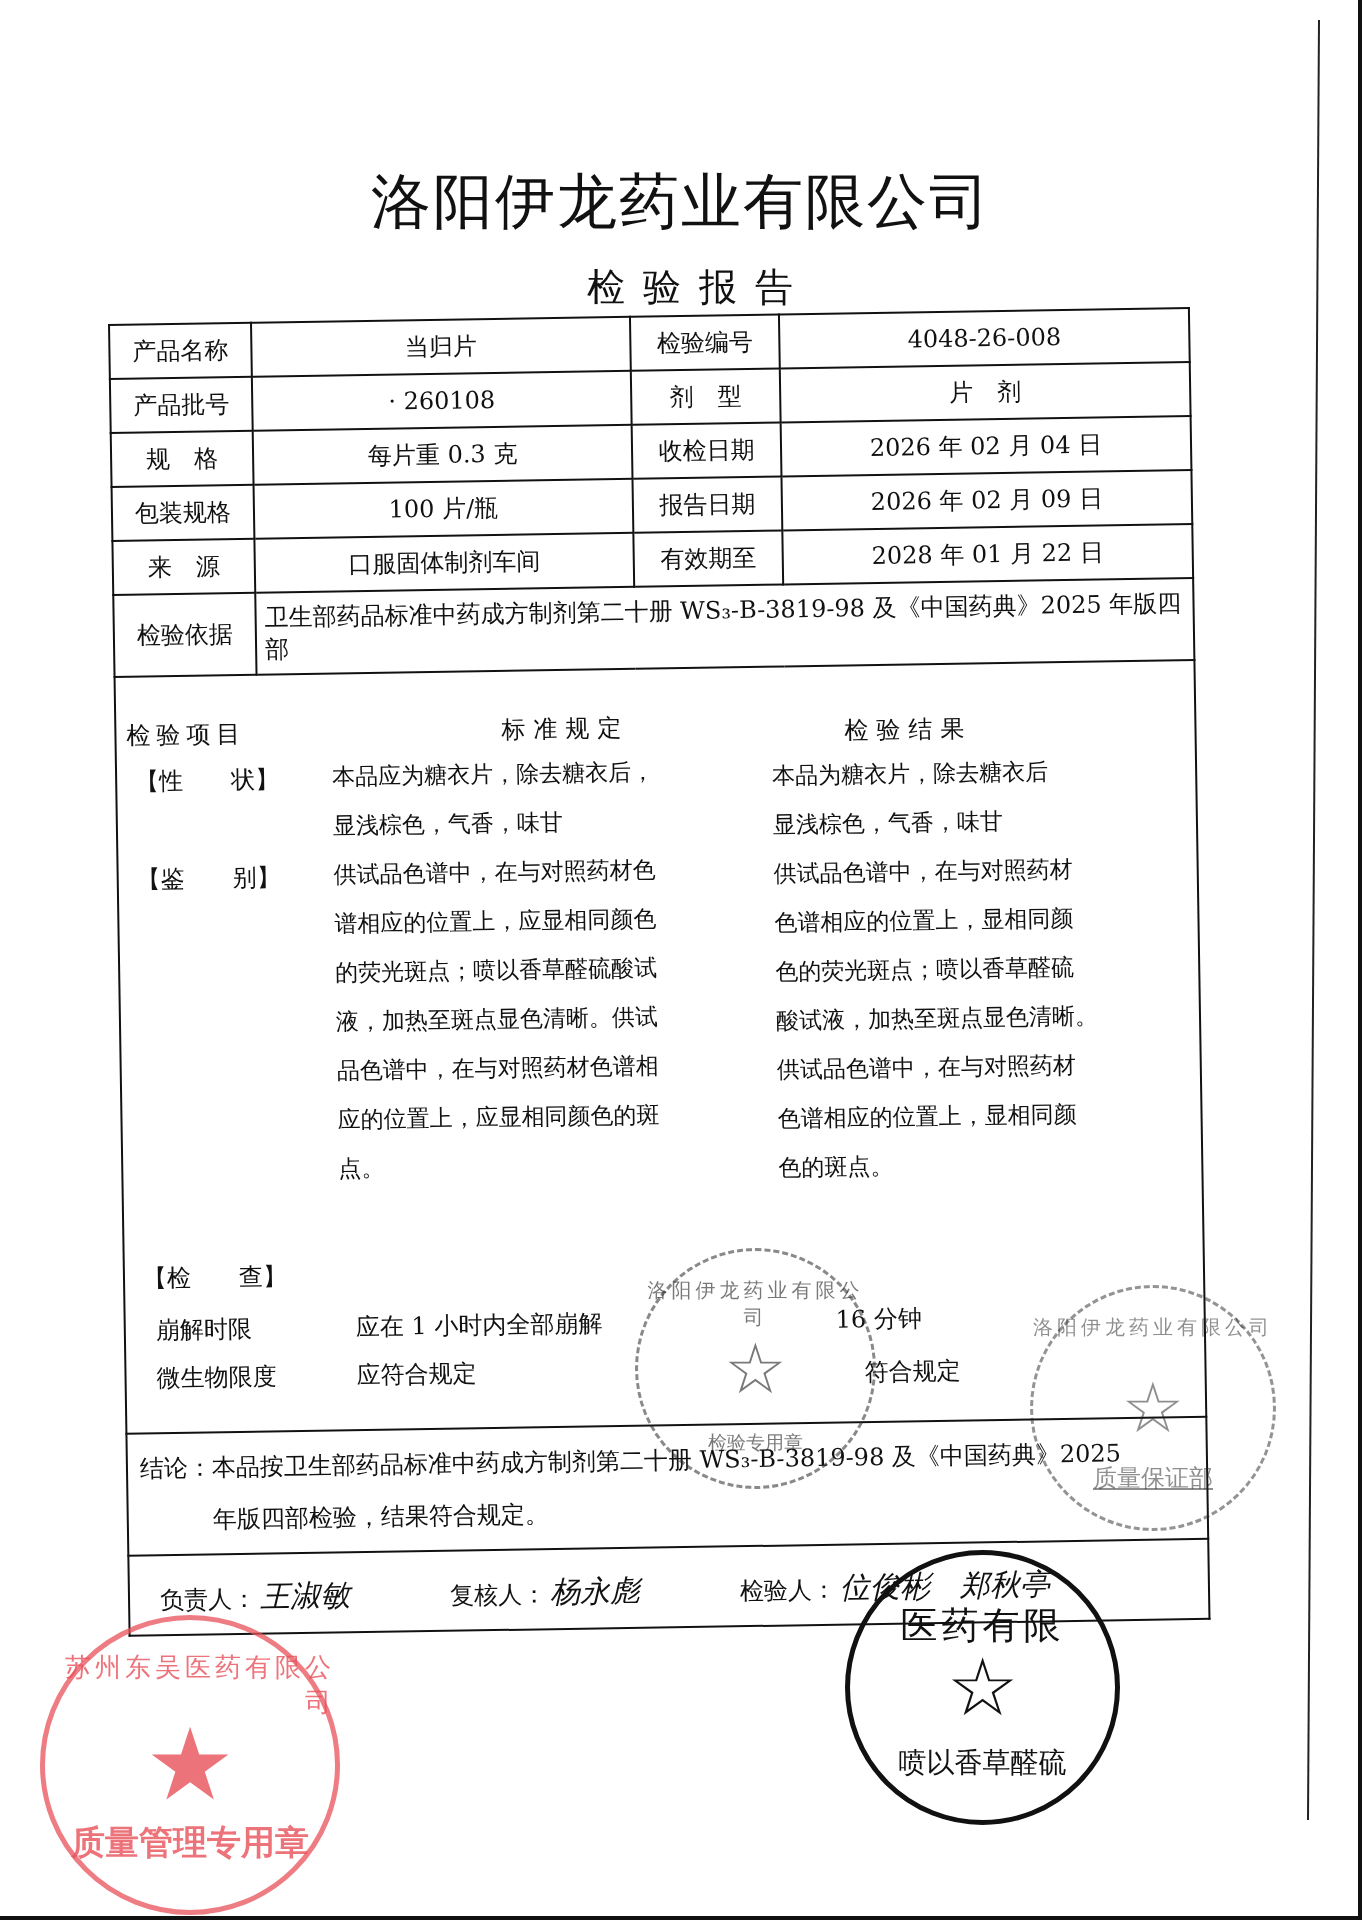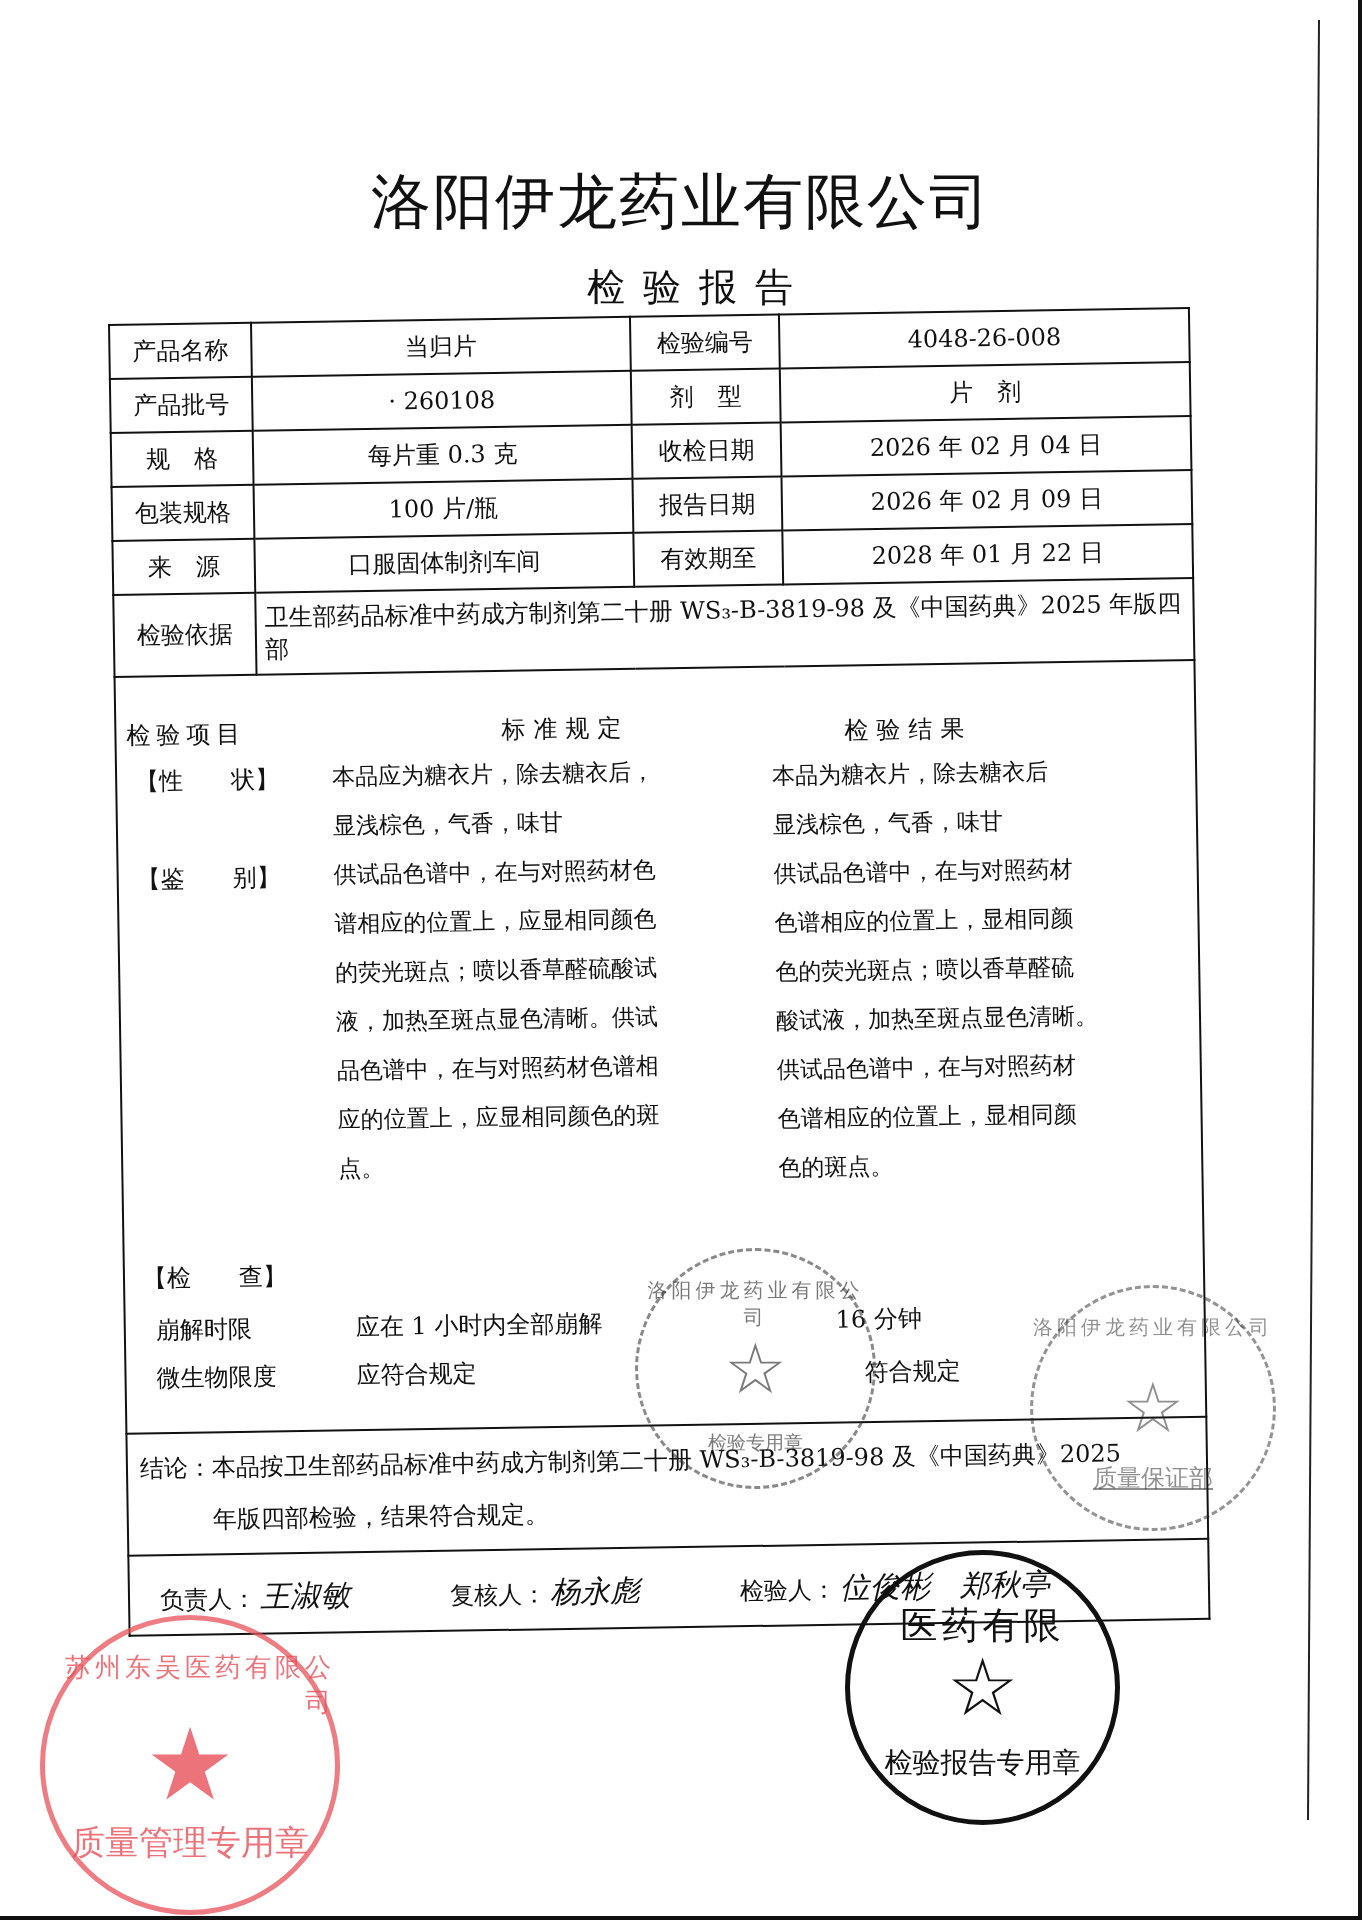--- a/index.html
+++ b/index.html
@@ -207,20 +207,20 @@
 
 <div class="stamp stamp-quality">
   <div class="arc-txt" style="font-size:20px;">洛阳伊龙药业有限公司</div>
   <span class="star">☆</span>
   <div class="bottom-txt" style="font-size:24px; bottom:34px;text-decoration:underline;">质量保证部</div>
 </div>
 
 <div class="stamp stamp-red">
   <div class="arc-txt" style="font-size:26px; top:30px;text-align:right;">苏州东吴医药有限公司</div>
   <span class="star">★</span>
-  <div class="bottom-txt" style="font-size:34px; bottom:44px; font-weight:normal;">质量管理专用章</div>
+  <div class="bottom-txt" style="font-size:34px; bottom:44px; font-weight:bold;">质量管理专用章</div>
 </div>
 
 <div class="stamp stamp-report">
   <div class="arc-txt" style="font-size:37px; top:32px;margin-top:14px;">医药有限</div>
   <span class="star">☆</span>
-  <div class="bottom-txt" style="font-size:28px; bottom:38px;">检验报告专用章</div>
+  <div class="bottom-txt" style="font-size:28px; bottom:38px;">喷以香草醛硫</div>
 </div>
 
 </body></html>

